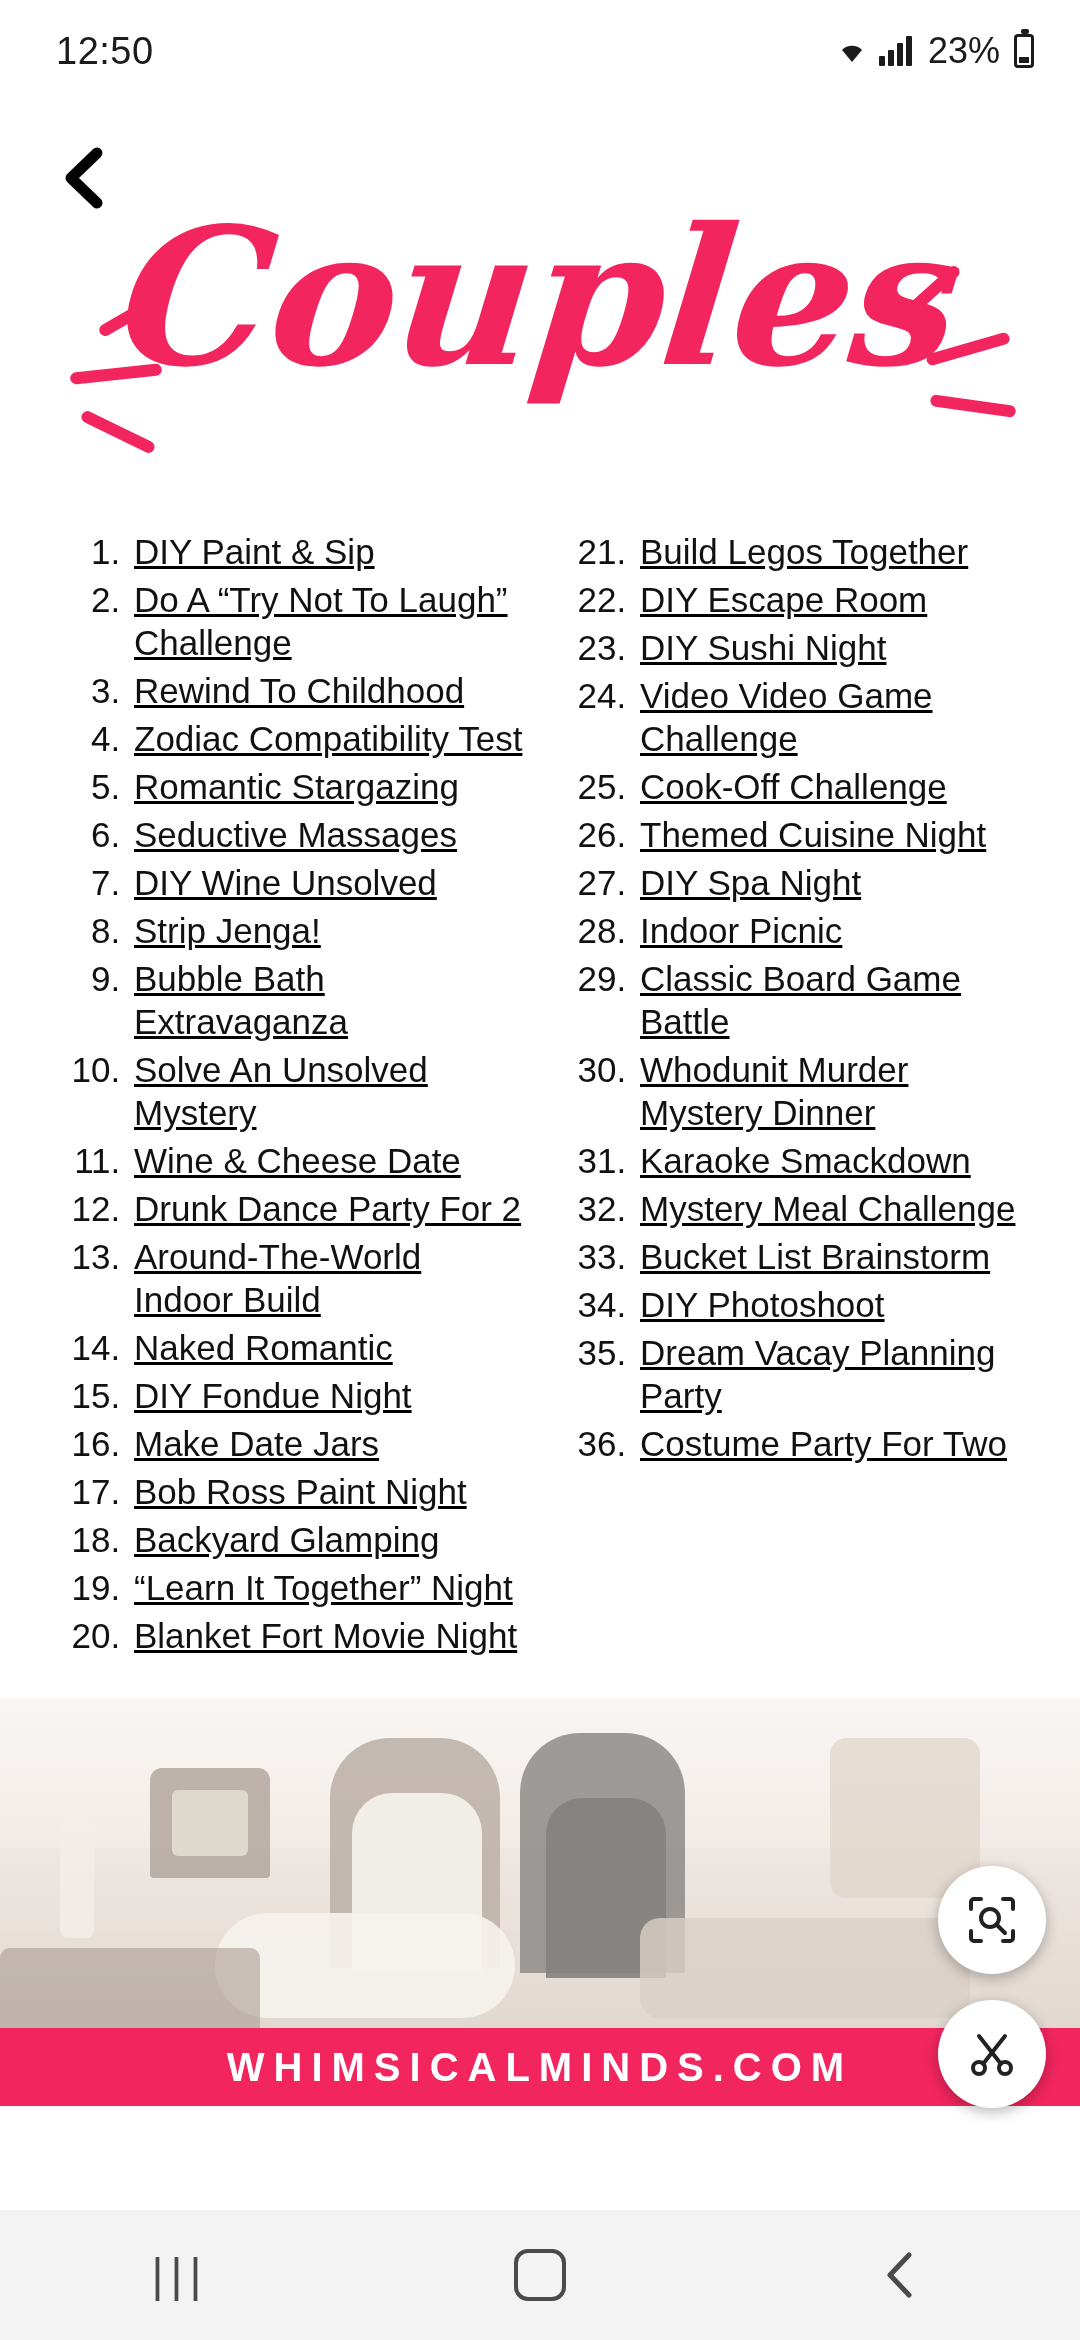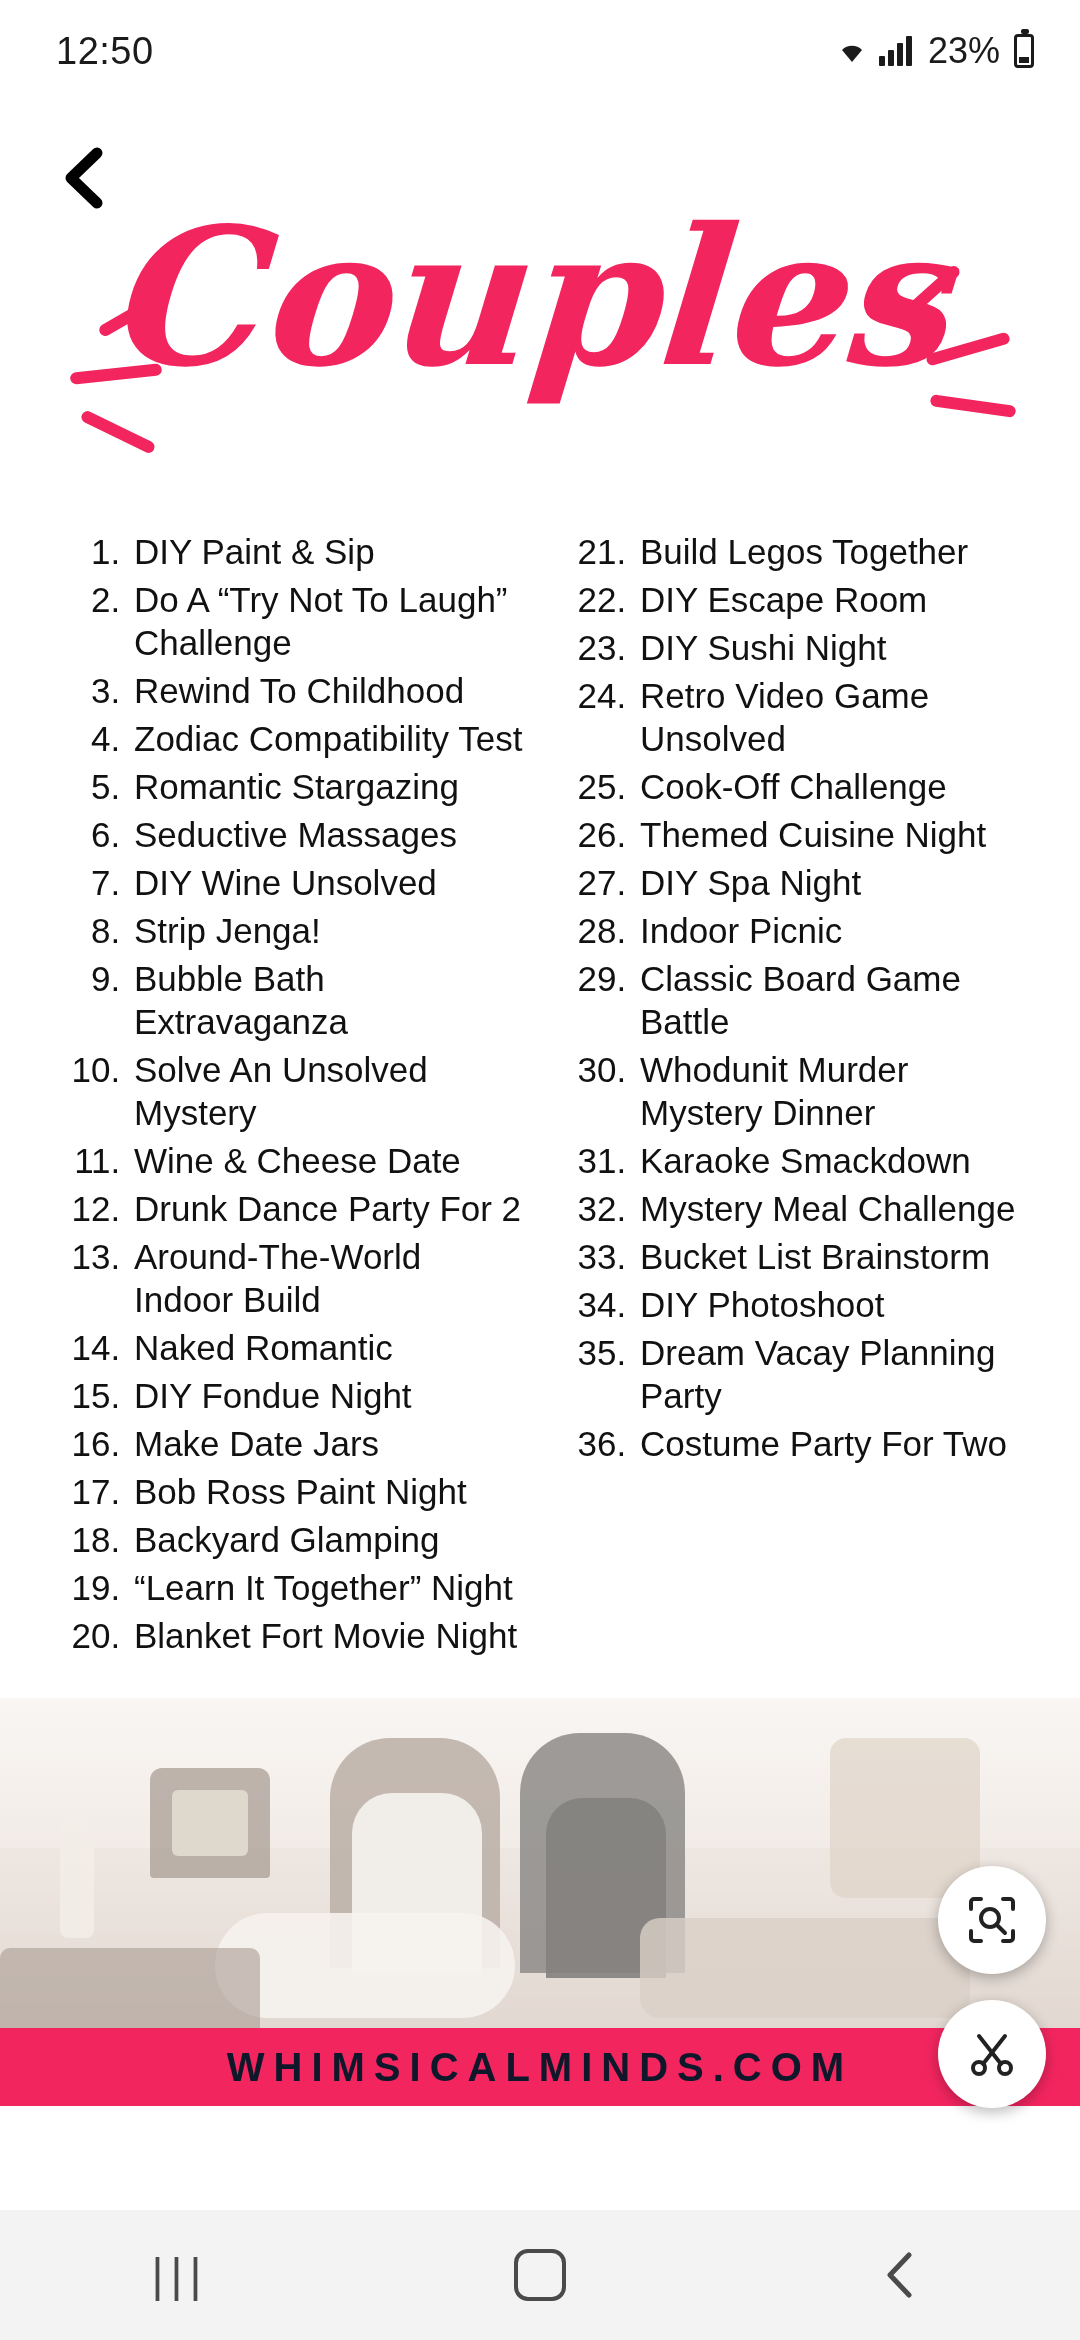--- a/index.html
+++ b/index.html
@@ -89,20 +89,21 @@
     letter-spacing: -1px;
     color: #111;
     margin-top: 6px;
   }
 
   
   .lists {
     display: flex;
     padding: 52px 44px 0 44px;
     gap: 20px;
+    text-decoration: underline;
   }
   .col { width: 50%; }
   .col ol {
     list-style: decimal;
     padding-left: 86px;
     font-size: 35px;
     line-height: 43px;
     color: #111;
   }
   .col ol li {
@@ -127,21 +128,21 @@
     background: rgba(255,255,255,0.42);
   }
 
   .footer-band {
     position: relative;
     height: 78px;
     background: #f2255f;
     display: flex; align-items: center; justify-content: center;
   }
   .footer-band span {
-    color: #0f172a;
+    color: #ffffff;
     font-size: 40px;
     font-weight: 700;
     letter-spacing: 9px;
   }
 
   
   .fabs {
     position: absolute;
     right: 34px;
     top: 1866px;
@@ -248,21 +249,21 @@
           <li>Backyard Glamping</li>
           <li>“Learn It Together” Night</li>
           <li>Blanket Fort Movie Night</li>
         </ol>
     </div>
     <div class="col">
       <ol id="list-right" start="21">
           <li>Build Legos Together</li>
           <li>DIY Escape Room</li>
           <li>DIY Sushi Night</li>
-          <li>Retro Video Game Unsolved</li>
+          <li>Video Video Game Challenge</li>
           <li>Cook-Off Challenge</li>
           <li>Themed Cuisine Night</li>
           <li>DIY Spa Night</li>
           <li>Indoor Picnic</li>
           <li>Classic Board Game Battle</li>
           <li>Whodunit Murder Mystery Dinner</li>
           <li>Karaoke Smackdown</li>
           <li>Mystery Meal Challenge</li>
           <li>Bucket List Brainstorm</li>
           <li>DIY Photoshoot</li>

